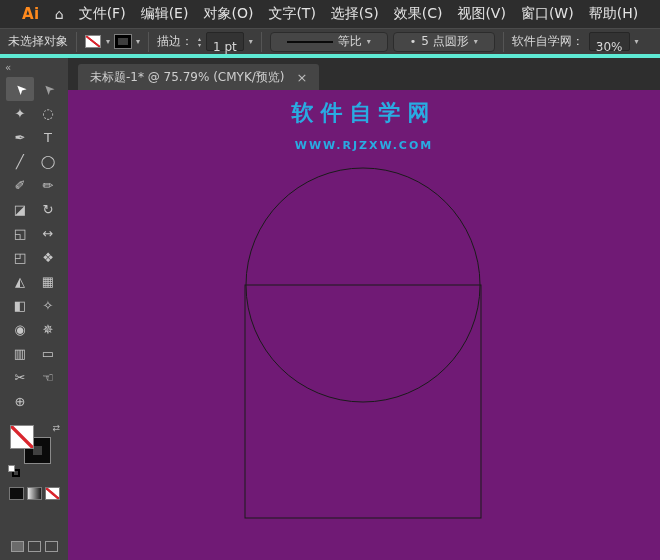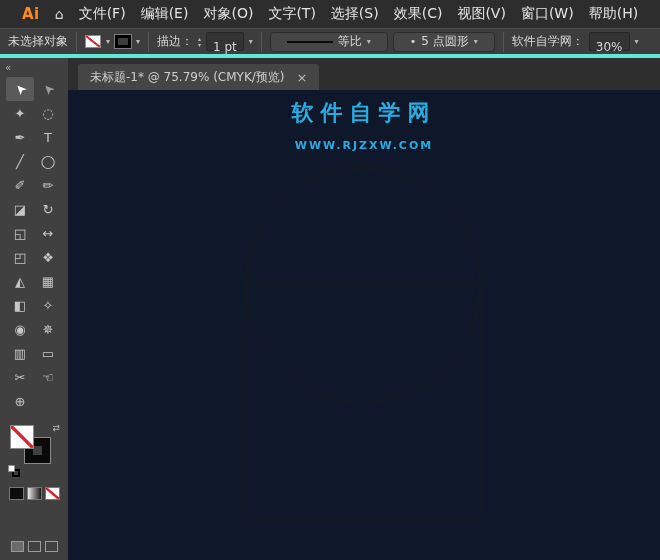--- a/index.html
+++ b/index.html
@@ -70,21 +70,21 @@
 
   
   .docarea { flex:1; display:flex; flex-direction:column; min-width:0; }
   .tabbar { height:32px; flex:0 0 32px; background:#2e2e2e; display:flex;
             align-items:flex-end; padding-left:10px; }
   .tab { height:26px; background:#454545; color:#cfcfcf; font-size:12px;
          display:flex; align-items:center; gap:12px; padding:0 12px;
          border-radius:3px 3px 0 0; margin-top:4px; }
   .tab-close { color:#bdbdbd; font-size:13px; cursor:default; }
 
-  .canvas { flex:1; background:#0f172a; position:relative; overflow:hidden; }
+  .canvas { flex:1; background:#701a75; position:relative; overflow:hidden; }
   .watermark { position:absolute; top:8px; left:0; width:100%; text-align:center;
                color:#29abe2; z-index:1; }
   .wm-title { font-size:22px; font-weight:bold; letter-spacing:7px; }
   .wm-url { font-size:11px; font-weight:bold; letter-spacing:2px; margin-top:11px; }
   .shapes { position:absolute; top:0; left:0; z-index:2; }
 </style>
 </head>
 <body>
 
 <div id="app">

